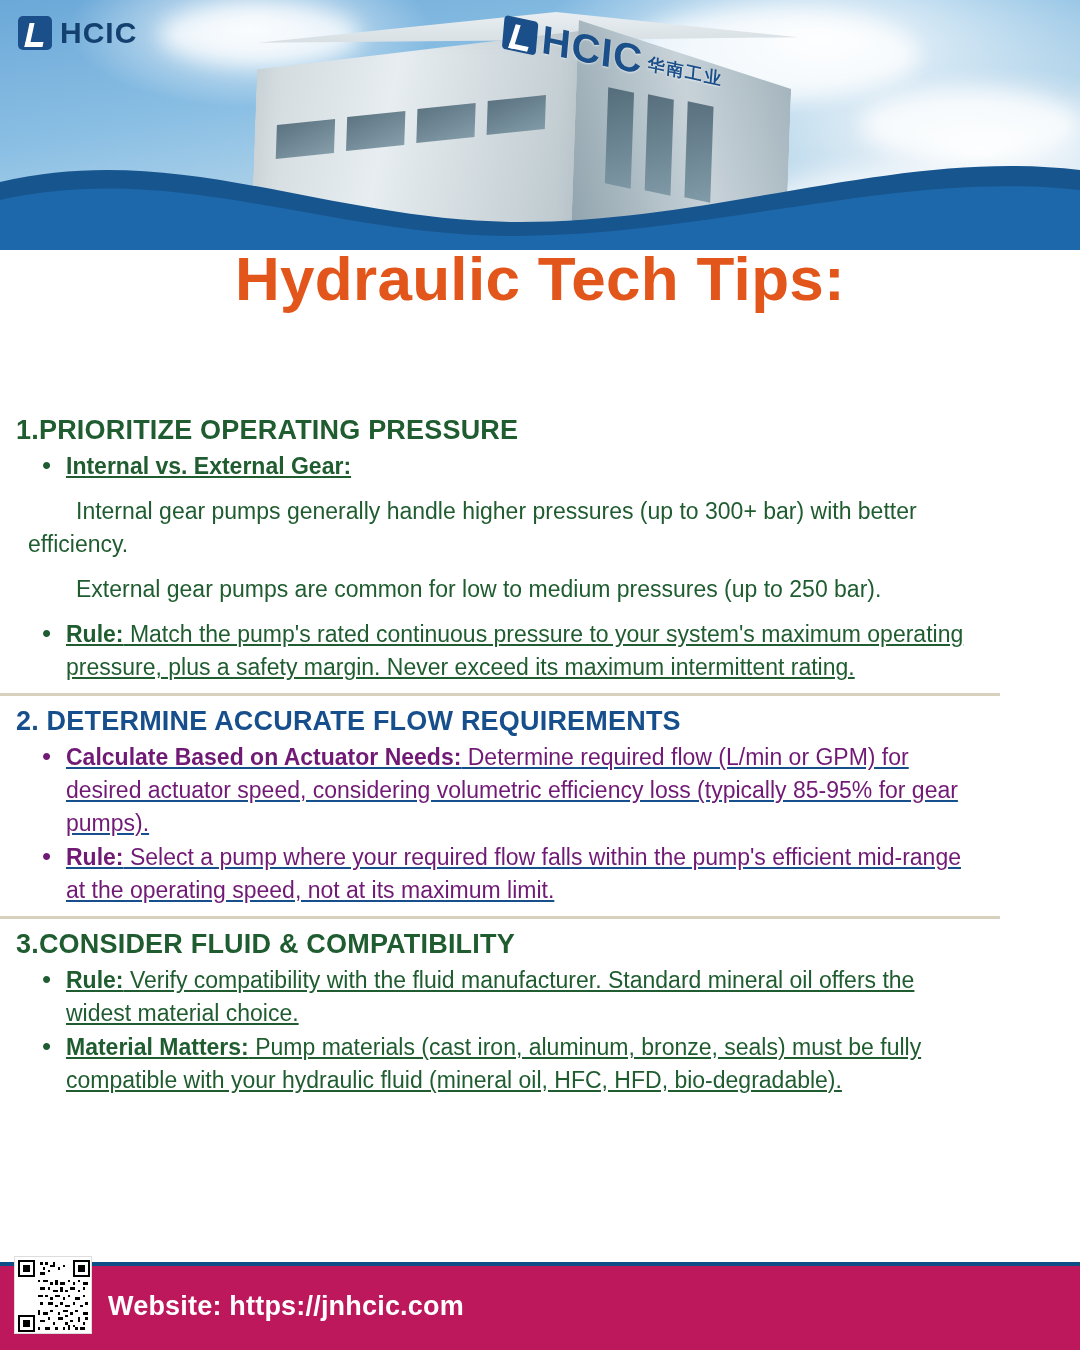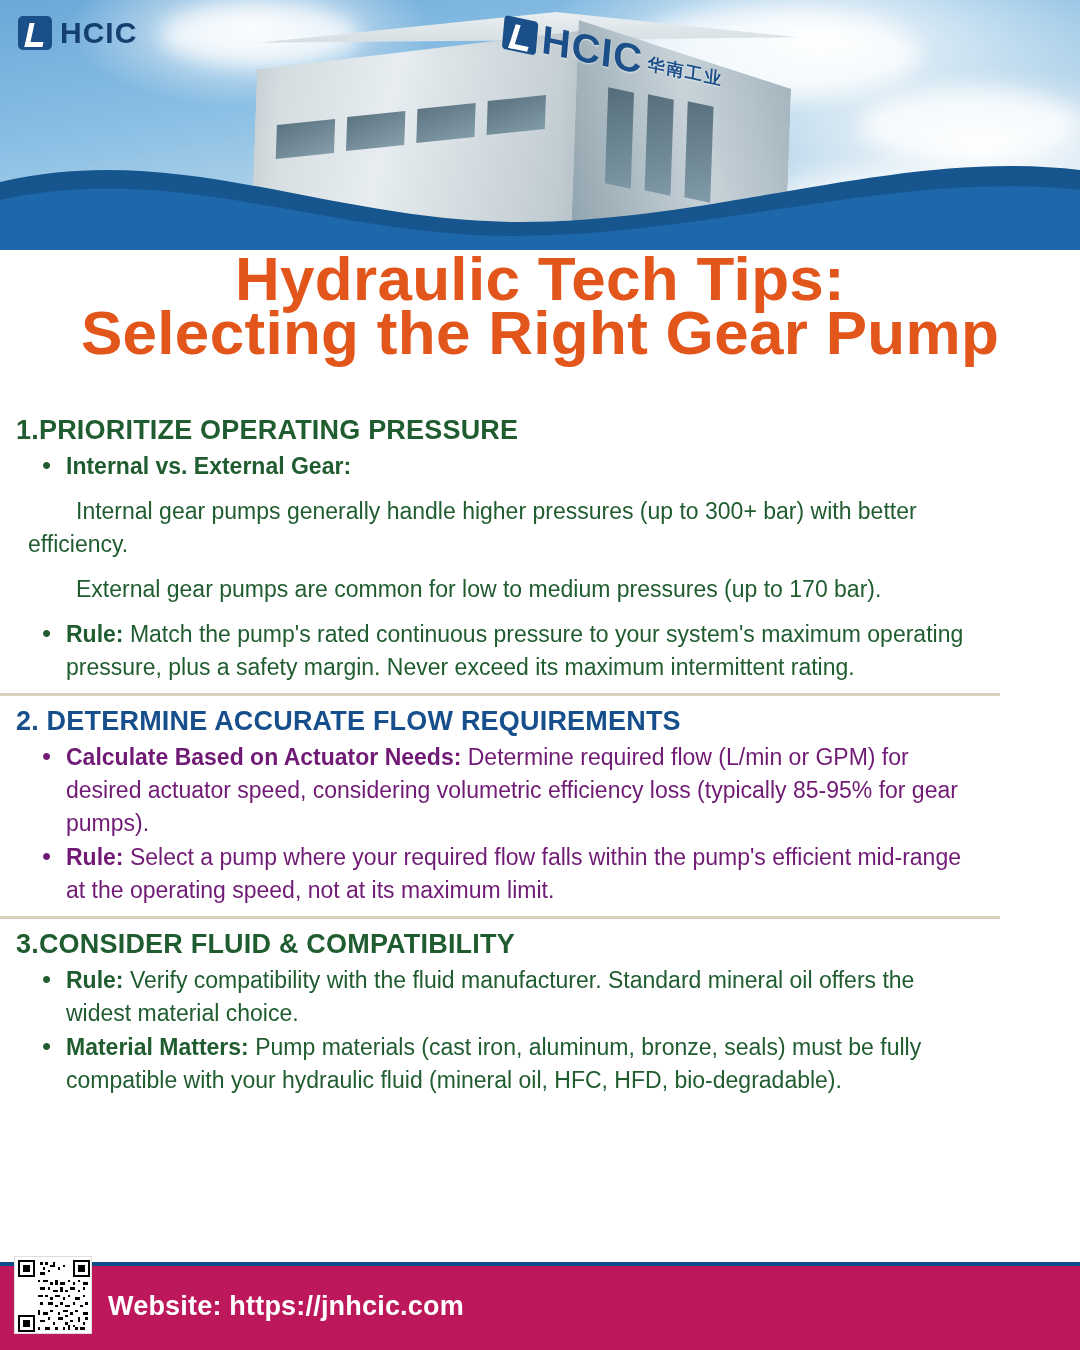--- a/index.html
+++ b/index.html
@@ -164,21 +164,21 @@
 
   .sec-head {
     font-size: 27px;
     font-weight: bold;
     letter-spacing: 0.2px;
     margin-bottom: 4px;
   }
   .green { color: #1f5c2f; }
   .blue  { color: #174f8c; }
 
-  ul.bullets { list-style: none; margin: 0; padding: 0; }
+  ul.bullets { list-style: none; margin: 0; padding: 0; text-decoration: underline; }
   li.bullet {
     position: relative;
     font-size: 23px;
     line-height: 33px;
     padding-left: 50px;
     margin-bottom: 1px;
   }
   li.bullet::before {
     content: "\2022";
     position: absolute; left: 26px; top: -1px;
@@ -260,32 +260,31 @@
     </svg>
   </div>
 
   <div class="logo">
     <div class="logo-mark"></div>
     <div class="logo-text">HCIC</div>
   </div>
 
   <div class="title-block">
     <div class="title-line">Hydraulic Tech Tips:</div>
-    <div class="title-line">Selecting the Right Gear Pump</div>
   </div>
 
   <div class="content">
 
     <div class="section green">
       <div class="sec-head green">1.PRIORITIZE OPERATING PRESSURE</div>
       <ul class="bullets">
         <li class="bullet"><b>Internal vs. External Gear:</b></li>
       </ul>
       <p class="plain">Internal gear pumps generally handle higher pressures (up to 300+ bar) with better efficiency.</p>
-      <p class="plain">External gear pumps are common for low to medium pressures (up to 170 bar).</p>
+      <p class="plain">External gear pumps are common for low to medium pressures (up to 250 bar).</p>
       <ul class="bullets">
         <li class="bullet"><b>Rule:</b><span> Match the pump's rated continuous pressure to your system's maximum operating pressure, plus a safety margin. Never exceed its maximum intermittent rating.</span></li>
       </ul>
     </div>
 
     <div class="sec-divider"></div>
 
     <div class="section blue">
       <div class="sec-head blue">2.  DETERMINE ACCURATE FLOW REQUIREMENTS</div>
       <ul class="bullets">

